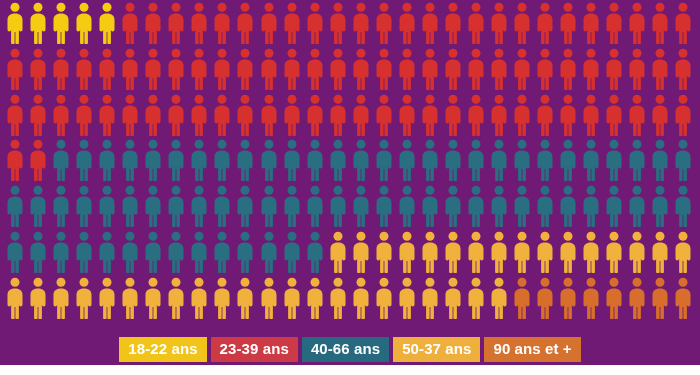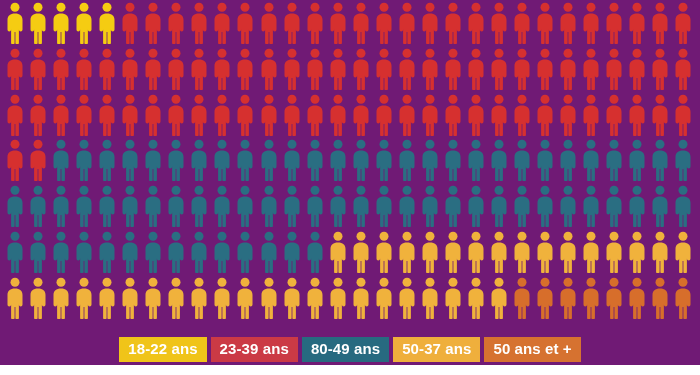--- a/index.html
+++ b/index.html
@@ -1347,18 +1347,18 @@
             <circle cx="18" cy="10.5" r="9" fill="#D76E2B"></circle>
             <path d="M18 23 C8.5 23 3 27.5 3 36 L3 55 C3 57.5 4.6 59 6.6 59 C8.6 59 10.2 57.5 10.2 55 L10.2 40 L10.2 82 C10.2 83.2 11 84 12.1 84 L15.3 84 C16.4 84 17.2 83.2 17.2 82 L17.2 60 L18.8 60 L18.8 82 C18.8 83.2 19.6 84 20.7 84 L23.9 84 C25 84 25.8 83.2 25.8 82 L25.8 40 L25.8 55 C25.8 57.5 27.4 59 29.4 59 C31.4 59 33 57.5 33 55 L33 36 C33 27.5 27.5 23 18 23 Z" fill="#D76E2B"></path>
           </svg>
         </span>
       </div>
     </div>
 
   <div id="legend-bar">
       <span class="legend-chip" style="background-color: rgb(240, 196, 25);"><span>18-22 ans</span></span>
       <span class="legend-chip" style="background-color: rgb(203, 58, 69); text-align: center;"><span>23-39 ans</span></span>
-      <span class="legend-chip" style="background-color: rgb(39, 106, 128);"><span>80-49 ans</span></span>
+      <span class="legend-chip" style="background-color: rgb(39, 106, 128);"><span>40-66 ans</span></span>
       <span class="legend-chip" style="background-color: rgb(239, 175, 60);"><span>50-37 ans</span></span>
-      <span class="legend-chip" style="background-color: rgb(214, 114, 48);"><span>50 ans et +</span></span>
+      <span class="legend-chip" style="background-color: rgb(214, 114, 48);"><span>90 ans et +</span></span>
     </div>
 
 </div>
 
 </body></html>

